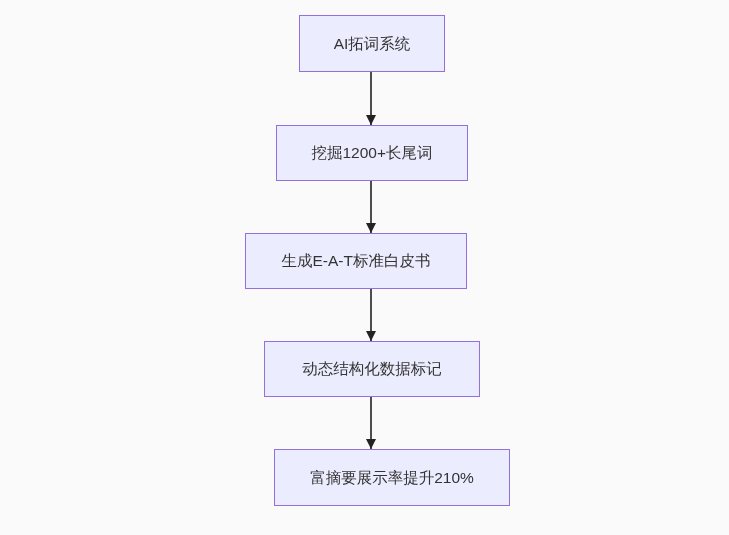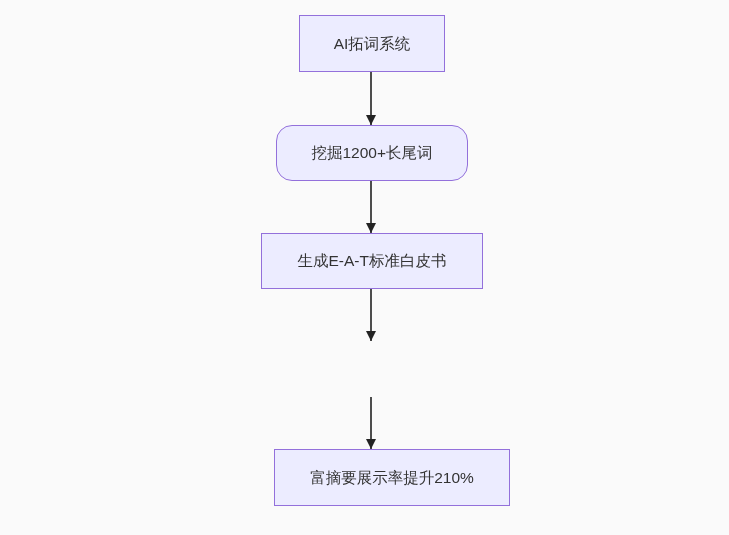--- a/index.html
+++ b/index.html
@@ -25,22 +25,22 @@
     display: flex;
     align-items: center;
     justify-content: center;
     color: var(--node-text, #333333);
     font-size: 15.5px;
     line-height: 1;
     white-space: nowrap;
     text-align: right;
   }
   .node-1 { left: 299px; top: 15px;  width: 146px; height: 57px; }
-  .node-2 { left: 276px; top: 125px; width: 192px; height: 56px; border-radius: 16px; }
-  .node-3 { left: 261px; top: 233px; width: 222px; height: 56px; }
+  .node-2 { left: 276px; top: 125px; width: 192px; height: 56px; }
+  .node-3 { left: 245px; top: 233px; width: 222px; height: 56px; }
   .node-4 { left: 264px; top: 341px; width: 216px; height: 56px; }
   .node-5 { left: 254px; top: 449px; width: 236px; height: 57px; margin-left: 20px; }
 
   .edge {
     position: absolute;
     left: 370px;
     width: 2px;
     background: var(--edge-color, #4d4d4d);
   }
   .edge::after {
@@ -76,20 +76,23 @@
   </div>
 
   <div class="edge edge-2"></div>
 
   <div class="node node-3">
     <span>生成E-A-T标准白皮书</span>
   </div>
 
   <div class="edge edge-3"></div>
 
+  <div class="node node-4">
+    <span>动态结构化数据标记</span>
+  </div>
 
   <div class="edge edge-4"></div>
 
   <div class="node node-5">
     <span>富摘要展示率提升210%</span>
   </div>
 
 </div>
 
 </body></html>

